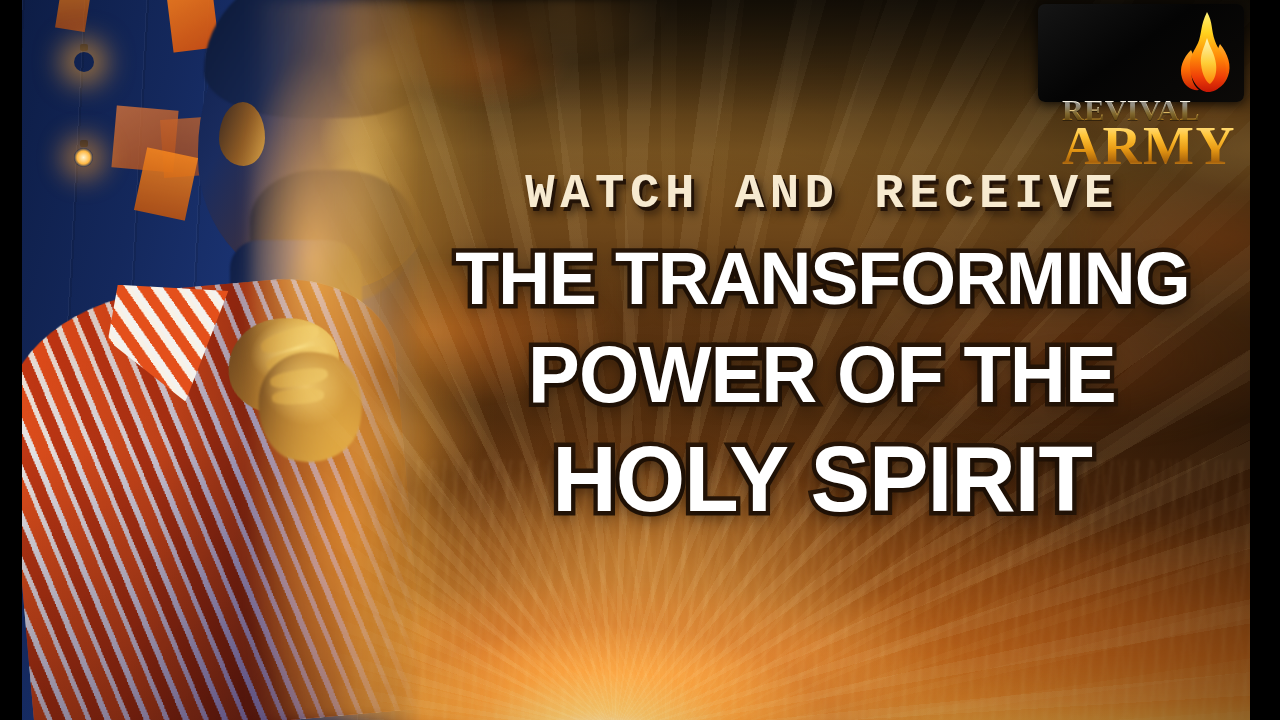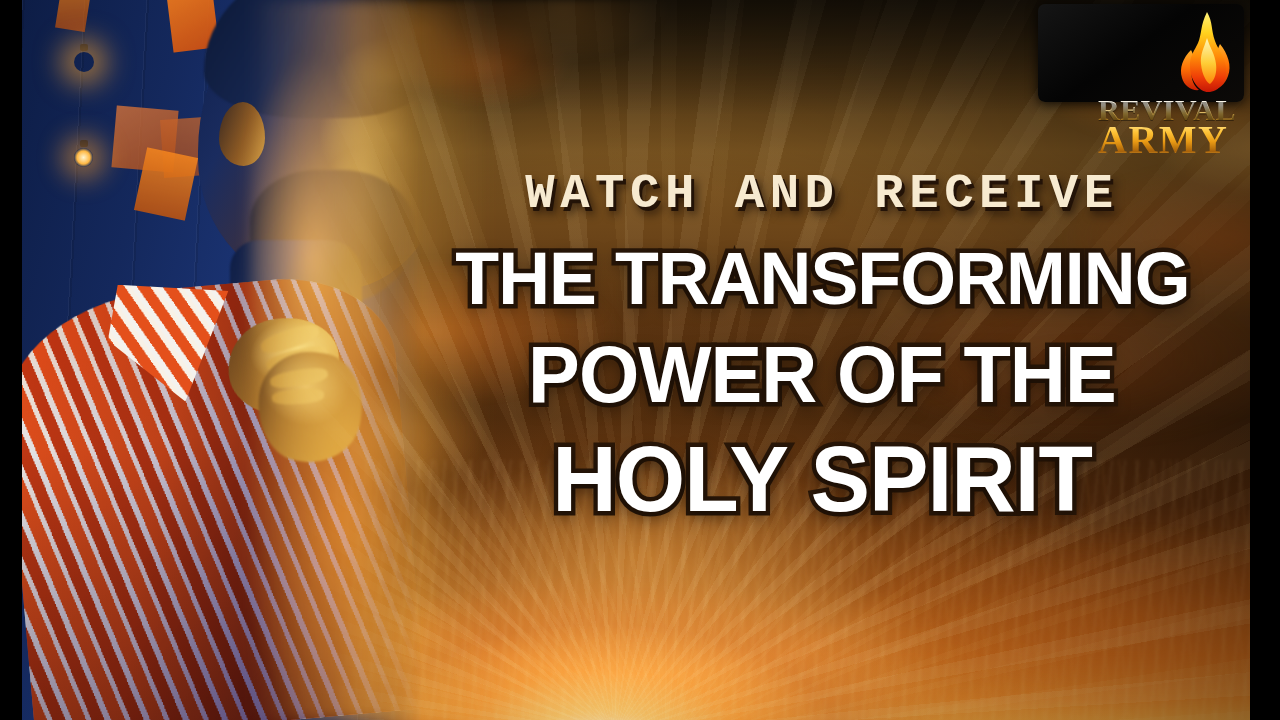--- a/index.html
+++ b/index.html
@@ -298,21 +298,21 @@
   .logo-words { display:flex; flex-direction:column; justify-content:center; line-height:.93; }
   .logo-revival {
     font-family:"Liberation Serif", serif;
     font-weight:700; font-size:30px; letter-spacing:.5px;
     background:linear-gradient(to bottom,#ffffff 0%,#f3ead4 34%,#d8b052 62%,#a5751b 88%,#e8c45e 100%);
     -webkit-background-clip:text; background-clip:text; color:transparent;
     text-shadow:0 1px 0 rgba(0,0,0,.4);
   }
   .logo-army {
     font-family:"Liberation Serif", serif;
-    font-weight:700; font-size:40px; letter-spacing:1.5px; margin-top:-3px;
+    font-weight:700; font-size:54px; letter-spacing:1.5px; margin-top:-3px;
     background:linear-gradient(to bottom,#ffe9a0 0%,#ffc438 30%,#e89a14 56%,#a8620a 82%,#f0bb45 100%);
     -webkit-background-clip:text; background-clip:text; color:transparent;
   }
 
   
   .textblock {
     position:absolute; left:408px; top:0; width:828px; height:720px;
     z-index:40;
     display:flex; flex-direction:column; align-items:center; justify-content:flex-start;
     pointer-events:none;

